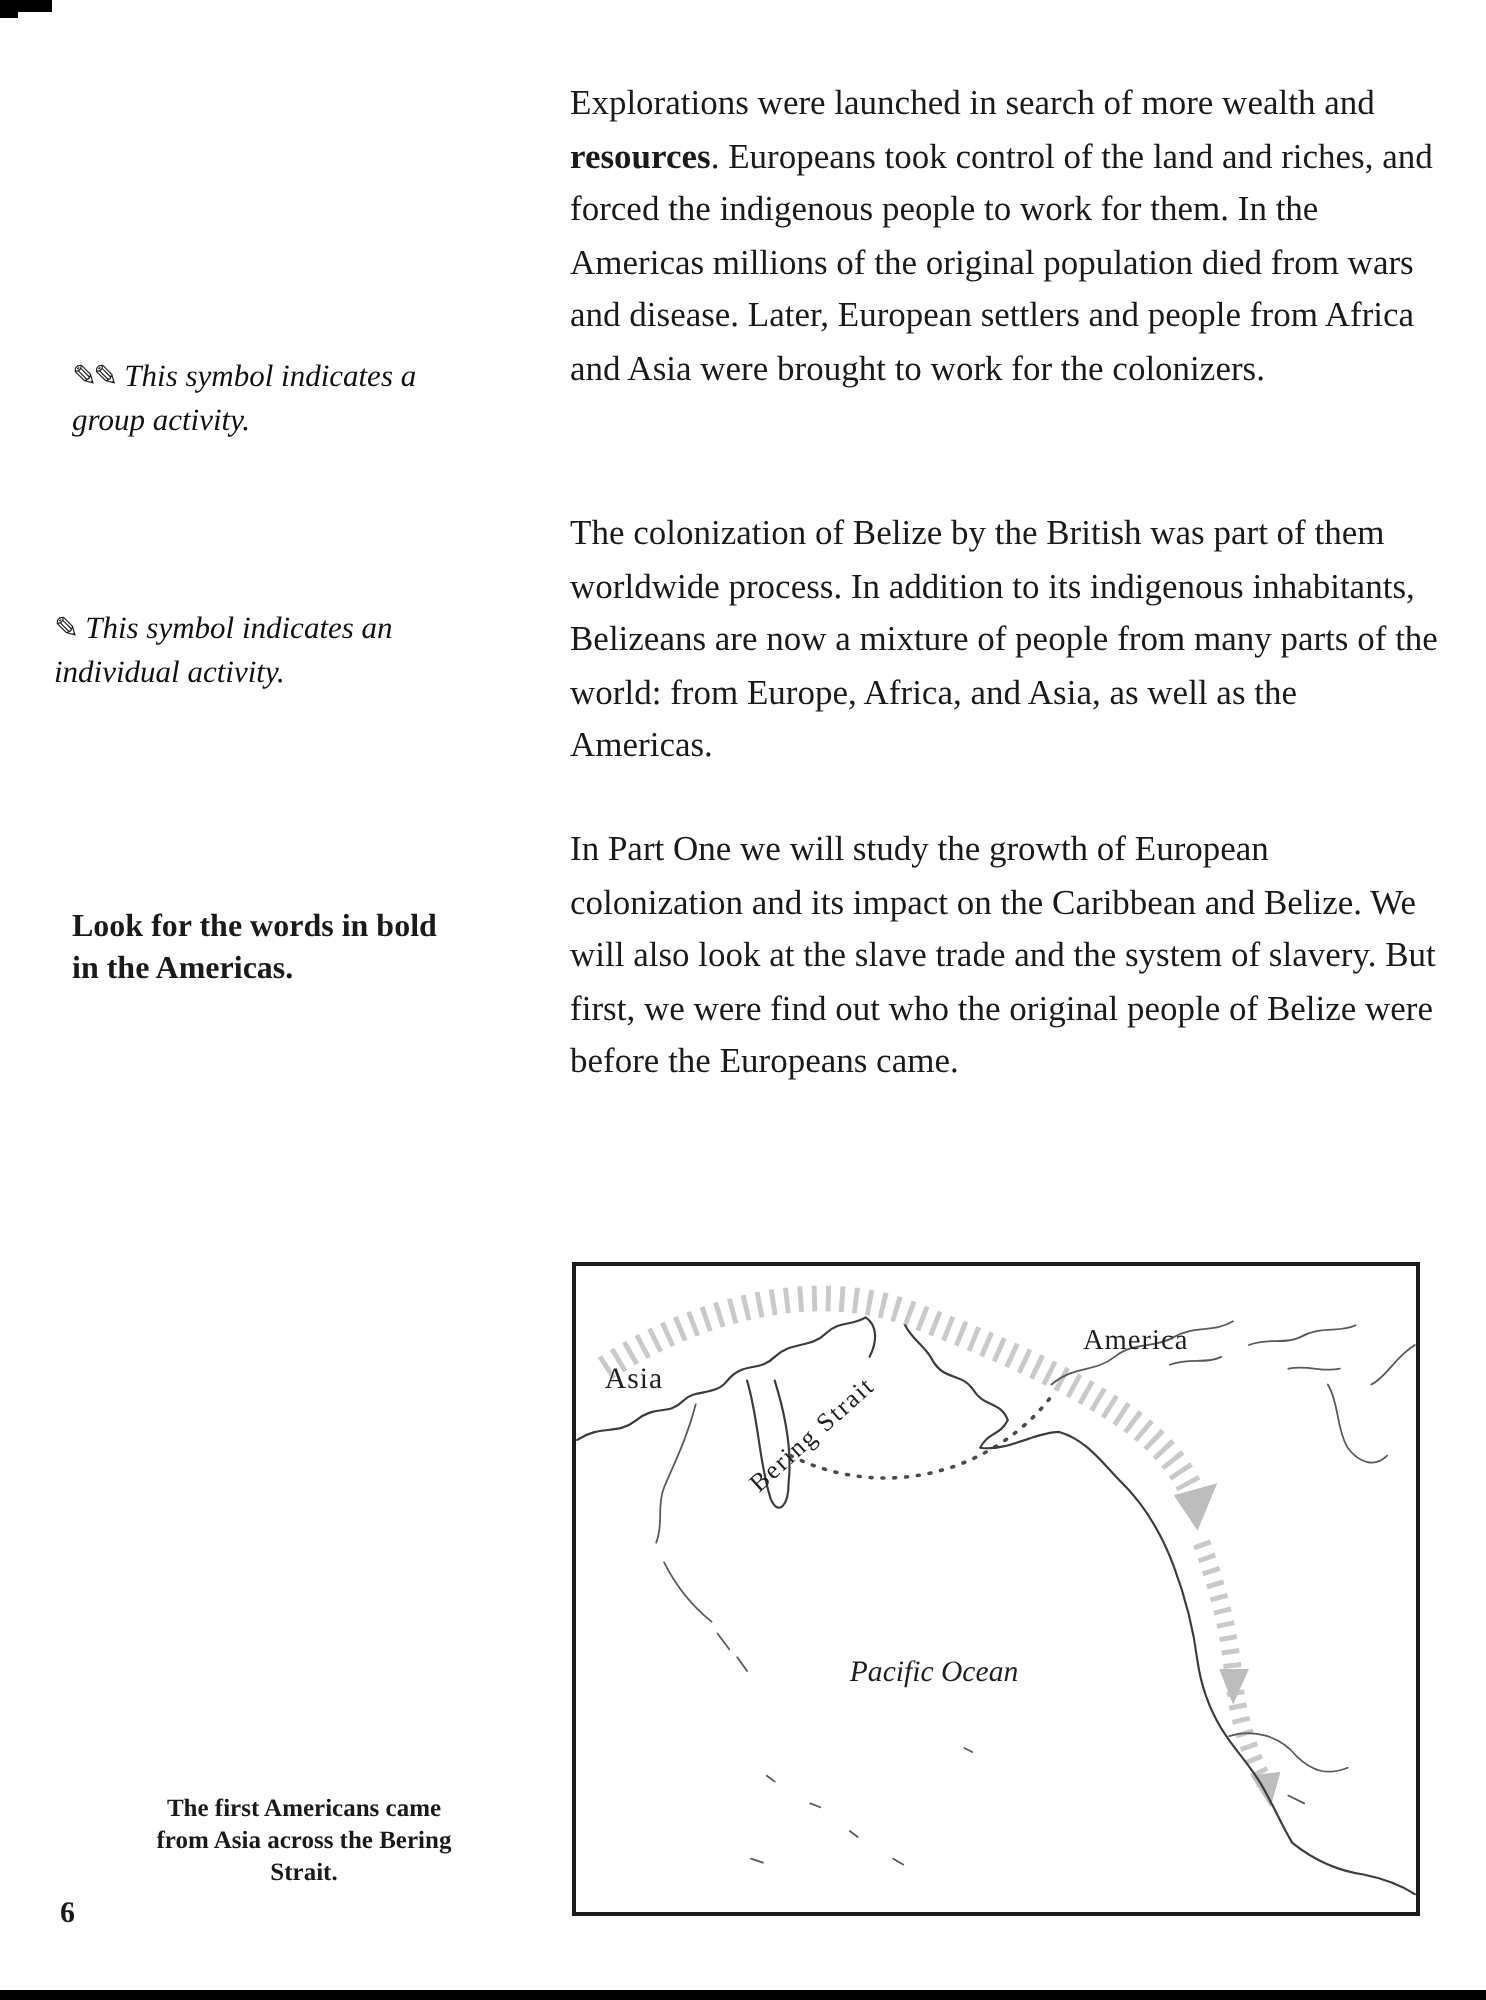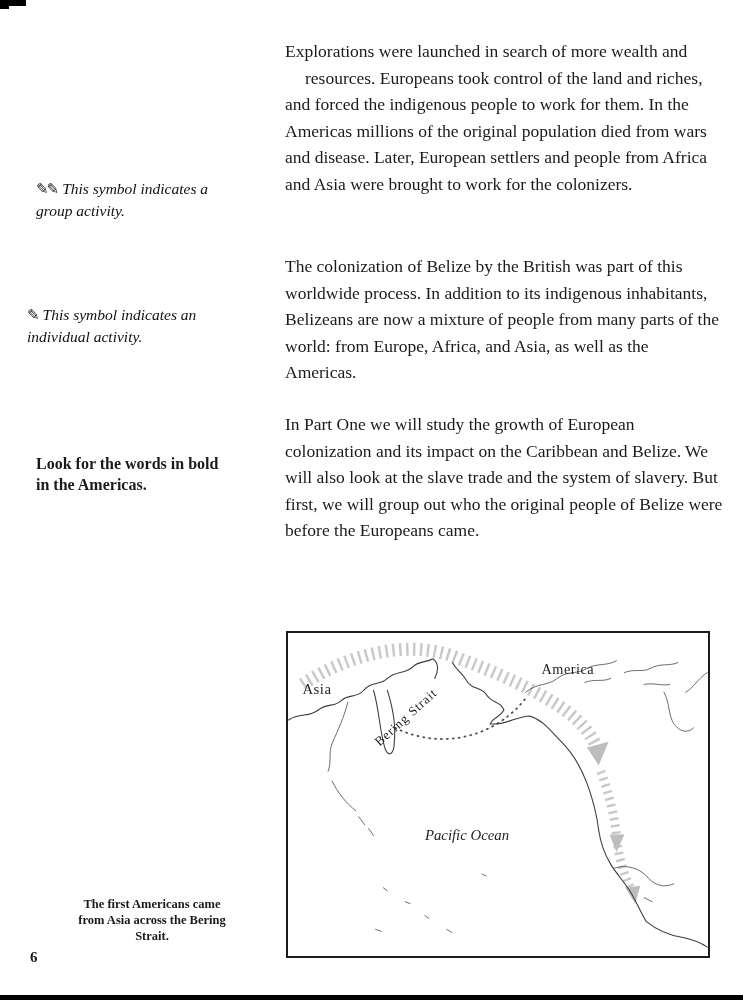--- a/index.html
+++ b/index.html
@@ -41,21 +41,21 @@
 
   
   .para {
     position:absolute; left:285px; width:438px;
     font-size:17.5px; line-height:26.5px; margin:0;
     text-align:left;
   }
   .para-1 { top:38px; }
   .para-2 { top:253px; }
   .para-3 { top:411px; }
-  .para strong { font-weight:normal;margin-left:20px; }
+  .para strong { font-weight:bold; }
 
   
   .map-figure {
     position:absolute; left:286px; top:631px;
     width:424px; height:327px;
     border:2px solid #1c1c1c;
     box-sizing:border-box;
     margin:0; padding:0;
     background:#fff;
   }
@@ -87,23 +87,23 @@
   <p class="margin-note note-group"><span class="pen-icon">✎✎</span><span>This symbol indicates a group activity.</span></p>
 
   <p class="glossary-note">Look for the words in bold in the Americas.</p>
 
   <p class="map-caption">The first Americans came from Asia across the Bering Strait.</p>
 
   <div class="page-number">6</div>
 
   <p class="para para-1"><span>Explorations were launched in search of more wealth and </span><strong>resources</strong><span>. Europeans took control of the land and riches, and forced the indigenous people to work for them. In the Americas millions of the original population died from wars and disease. Later, European settlers and people from Africa and Asia were brought to work for the colonizers.</span></p>
 
-  <p class="para para-2">The colonization of Belize by the British was part of this worldwide process. In addition to its indigenous inhabitants, Belizeans are now a mixture of people from many parts of the world: from Europe, Africa, and Asia, as well as the Americas.</p>
+  <p class="para para-2">The colonization of Belize by the British was part of them worldwide process. In addition to its indigenous inhabitants, Belizeans are now a mixture of people from many parts of the world: from Europe, Africa, and Asia, as well as the Americas.</p>
 
-  <p class="para para-3">In Part One we will study the growth of European colonization and its impact on the Caribbean and Belize. We will also look at the slave trade and the system of slavery. But first, we will group out who the original people of Belize were before the Europeans came.</p>
+  <p class="para para-3">In Part One we will study the growth of European colonization and its impact on the Caribbean and Belize. We will also look at the slave trade and the system of slavery. But first, we were find out who the original people of Belize were before the Europeans came.</p>
 
   <figure class="map-figure">
     <svg viewBox="0 0 424 327">
 
       <path class="band band-1" d="M14,52 C60,22 120,6 168,24 C210,40 248,56 280,78 C296,90 306,102 312,116"></path>
       <polygon class="band-arrow" points="302,116 324,110 314,134"></polygon>
       <path class="band band-2" d="M316,140 C324,162 330,184 332,206 C334,228 340,246 348,262"></path>
       <polygon class="band-arrow" points="325,204 340,204 332,222"></polygon>
       <polygon class="band-arrow" points="341,258 356,256 351,274"></polygon>
 

